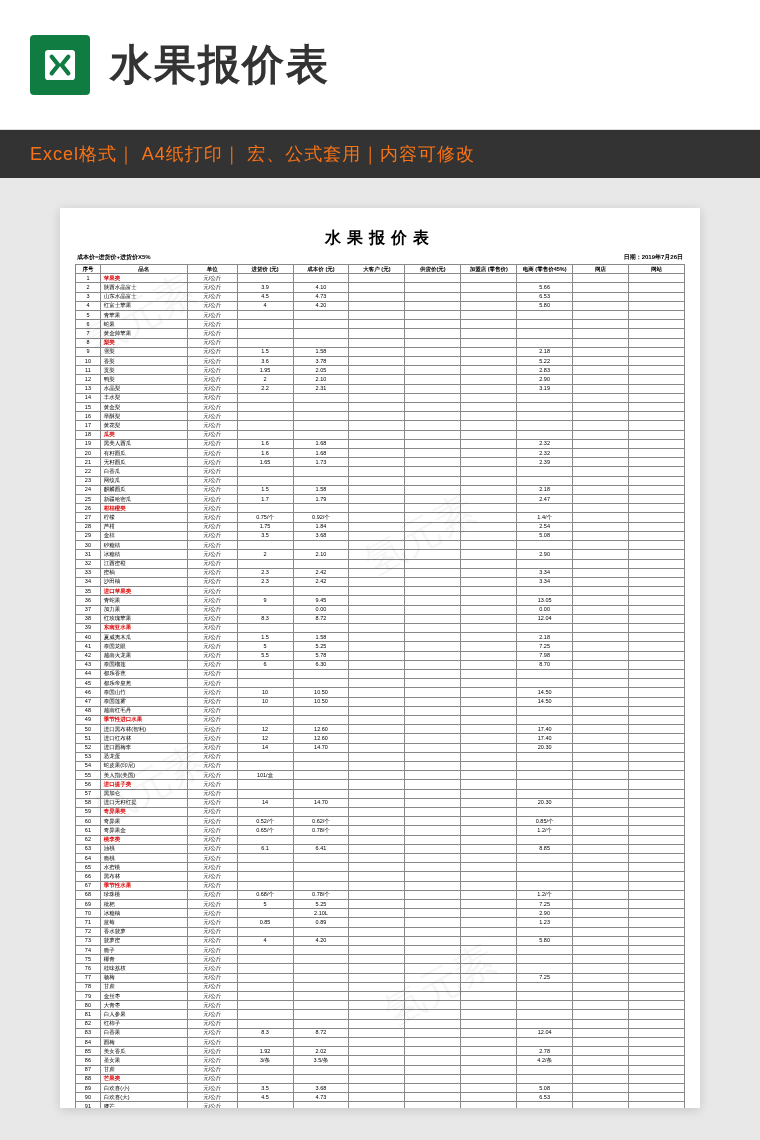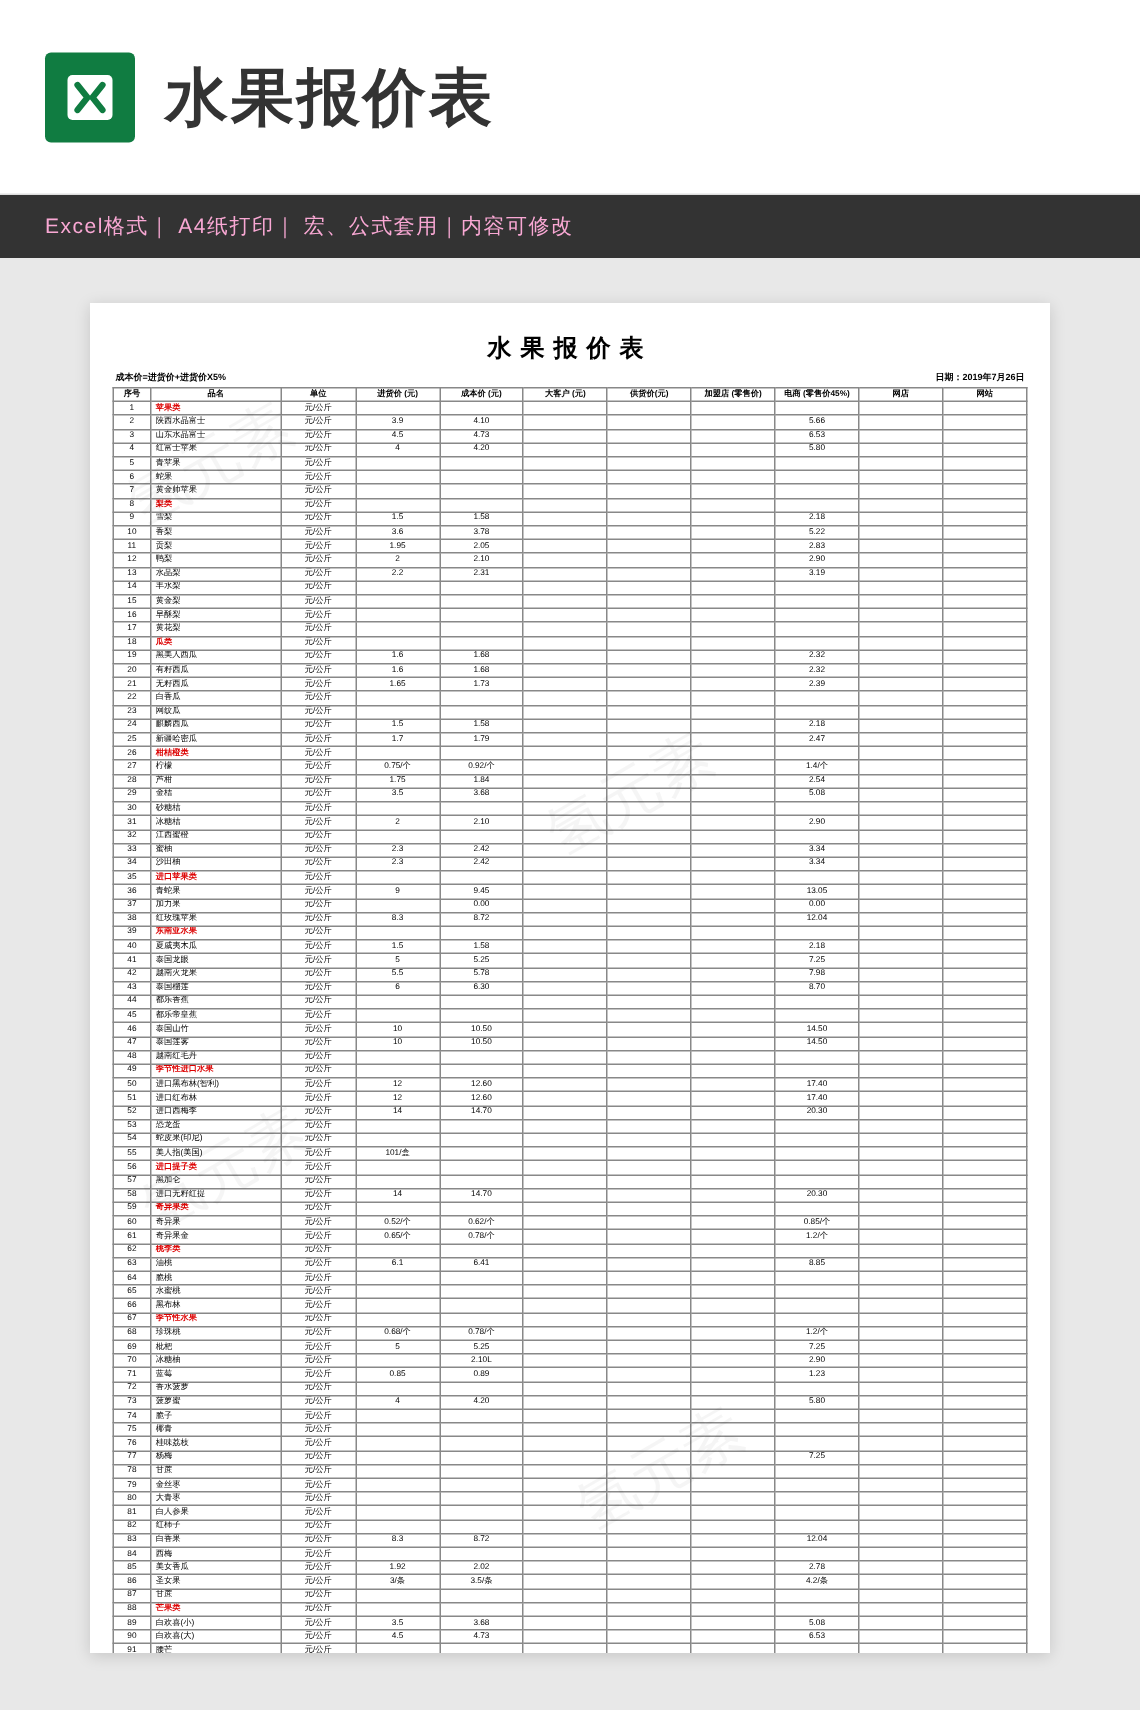--- a/index.html
+++ b/index.html
@@ -1,21 +1,21 @@
 <!DOCTYPE html>
 <html><head>
 <meta charset="utf-8">
 <style>
 *{margin:0;padding:0;box-sizing:border-box}
 body{width:760px;height:1140px;background:#e8e8e8;font-family:"Microsoft YaHei",Arial,sans-serif;overflow:hidden}
 .header{background:#fff;height:130px;display:flex;align-items:center;padding:0 30px;border-bottom:1px solid #ddd}
 .excel-icon{width:60px;height:60px;background:#107c41;position:relative;display:flex;align-items:center;justify-content:center;border-radius:4px}
 .excel-icon svg{width:40px;height:40px}
 .title{font-size:42px;font-weight:bold;color:#333;margin-left:20px;letter-spacing:2px}
-.subheader{background:#333;color:#f9a8d4;font-size:14px;padding:12px 30px;letter-spacing:1px}
+.subheader{background:#333;color:#f97316;font-size:18px;padding:12px 30px;letter-spacing:1px}
 .page-area{padding:30px 40px;display:flex;justify-content:center}
 .paper{background:#fff;width:640px;height:900px;box-shadow:0 2px 10px rgba(0,0,0,0.15);padding:20px 15px;position:relative;overflow:hidden}
 .sheet-title{text-align:center;font-size:16px;font-weight:bold;margin-bottom:4px;letter-spacing:6px}
 .meta-row{display:flex;justify-content:space-between;font-size:6px;font-weight:bold;padding:0 2px 2px}
 table{width:100%;border-collapse:collapse;font-size:5.5px;table-layout:fixed}
 th,td{border:0.5px solid #888;padding:0.5px 1px;text-align:center;height:7.2px;line-height:7.2px;overflow:hidden;white-space:nowrap}
 th{font-weight:bold;background:#fff}
 .cat{color:#d00;font-weight:bold;text-align:left;padding-left:3px}
 .name{text-align:left;padding-left:3px}
 .c-idx{width:4%}

